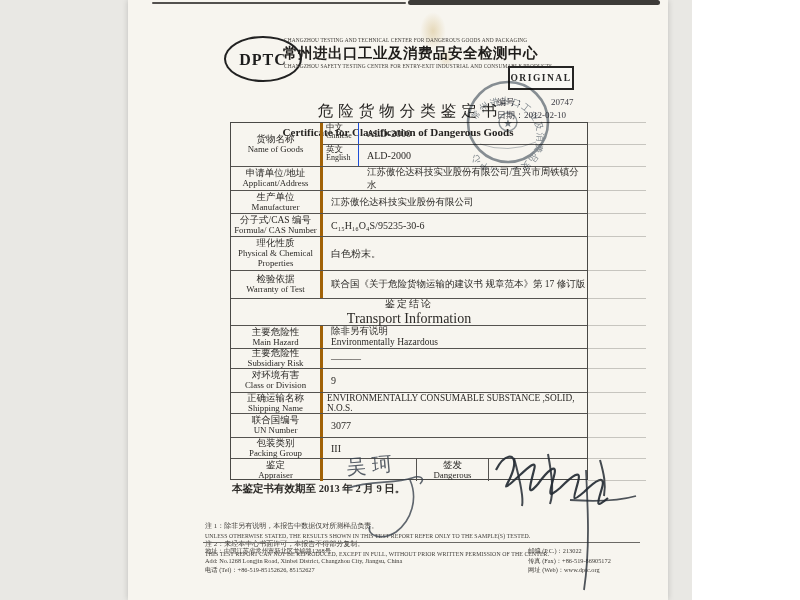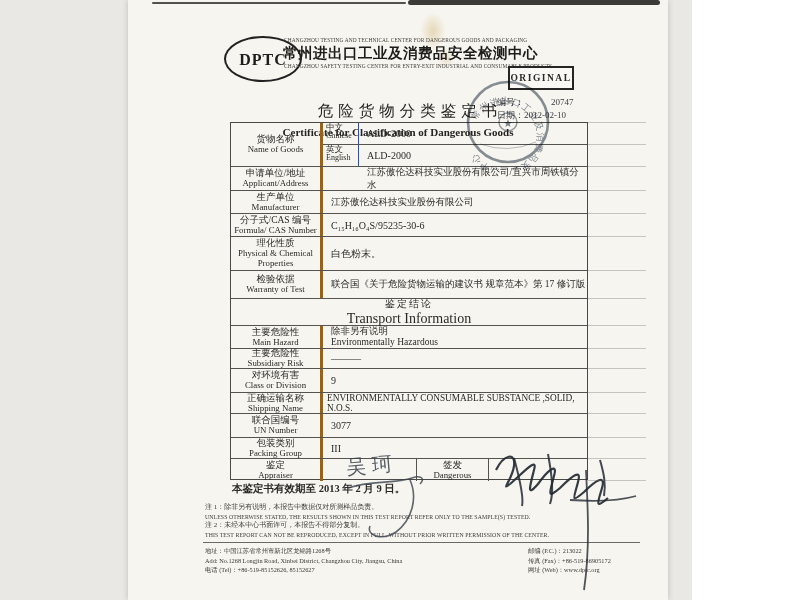--- a/index.html
+++ b/index.html
@@ -47,21 +47,21 @@
   .sublbl .en{font-size:8px;line-height:1.1;}
   .section-cell{flex:1;display:flex;flex-direction:column;align-items:center;justify-content:center;}
   .section-cell .zh{font-size:10px;letter-spacing:2px;}
   .section-cell .en{font-size:14px;}
   .val2{flex:1;display:flex;flex-direction:column;justify-content:center;padding-left:8px;
         font-size:9.5px;line-height:1.2;box-sizing:border-box;}
   .sigcell{display:flex;flex-direction:column;align-items:center;justify-content:center;
         box-sizing:border-box;}
   
   #validity{left:232px;top:482px;font-size:10.5px;font-weight:600;color:#2b2926;white-space:nowrap;}
-  #notes{left:205px;top:503px;color:#3d3a36;white-space:nowrap;}
+  #notes{left:205px;top:522px;color:#3d3a36;white-space:nowrap;}
   .note-zh{font-size:7px;line-height:9.5px;}
   .note-en{font-size:5.8px;line-height:8.5px;letter-spacing:.1px;}
   #footer-rule{left:203px;top:542px;width:437px;height:1px;background:#6b6965;}
   #contact-left{left:205px;top:546px;color:#3d3a36;white-space:nowrap;}
   #contact-right{left:528px;top:546px;color:#3d3a36;white-space:nowrap;}
   .contact-line{font-size:6.3px;line-height:9.5px;}
   
   #stamp{left:460px;top:74px;width:96px;height:96px;opacity:.82;mix-blend-mode:multiply;}
   #sig-appraiser-name{left:346px;top:452px;font-size:20px;color:#39424d;
         transform:rotate(-5deg);letter-spacing:6px;opacity:.85;}

